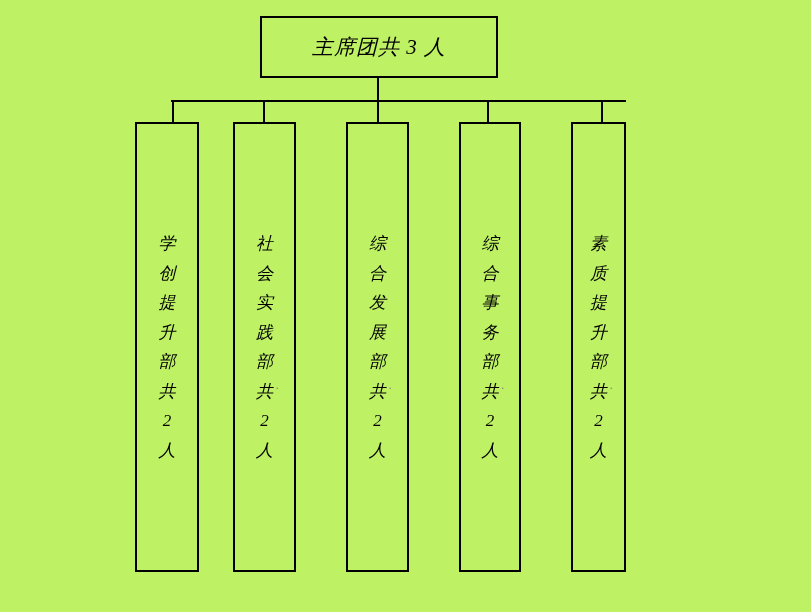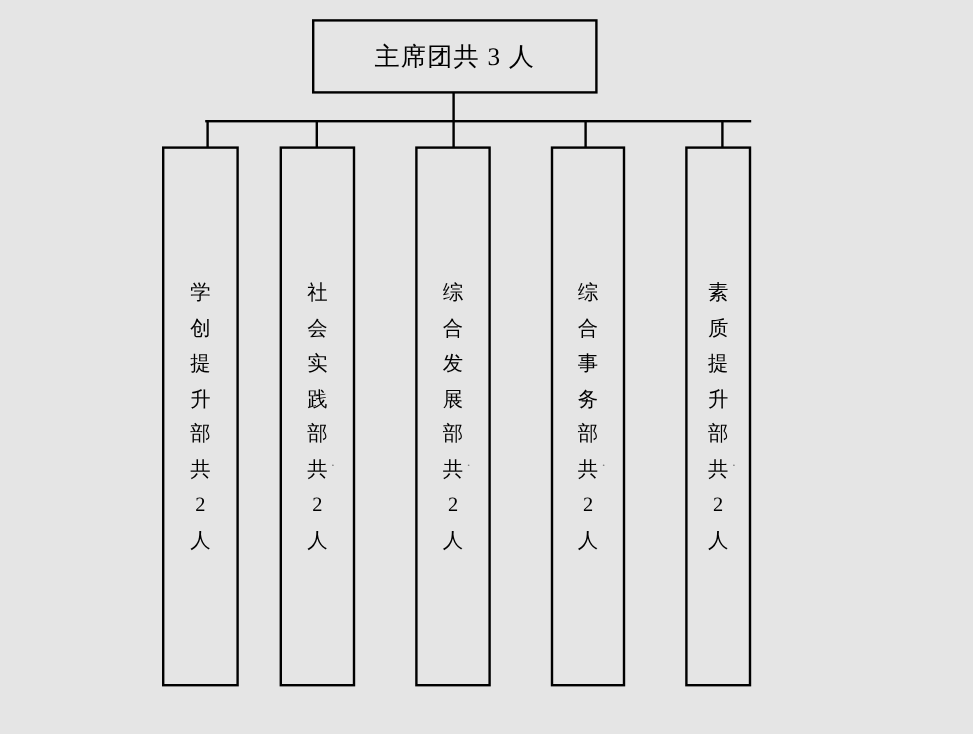--- a/index.html
+++ b/index.html
@@ -10,22 +10,23 @@
   body {
     width: 811px;
     height: 612px;
     font-family: "Liberation Serif", "DejaVu Serif", serif;
     color: #000000;
   }
   .canvas {
     position: relative;
     width: 811px;
     height: 612px;
-    background: #e5e5e5;
+    background: #bef264;
     overflow: hidden;
+    font-style: italic;
   }
   
   .top-box {
     position: absolute;
     left: 260px;
     top: 16px;
     width: 238px;
     height: 62px;
     border: 2.5px solid #000000;
     box-sizing: border-box;

